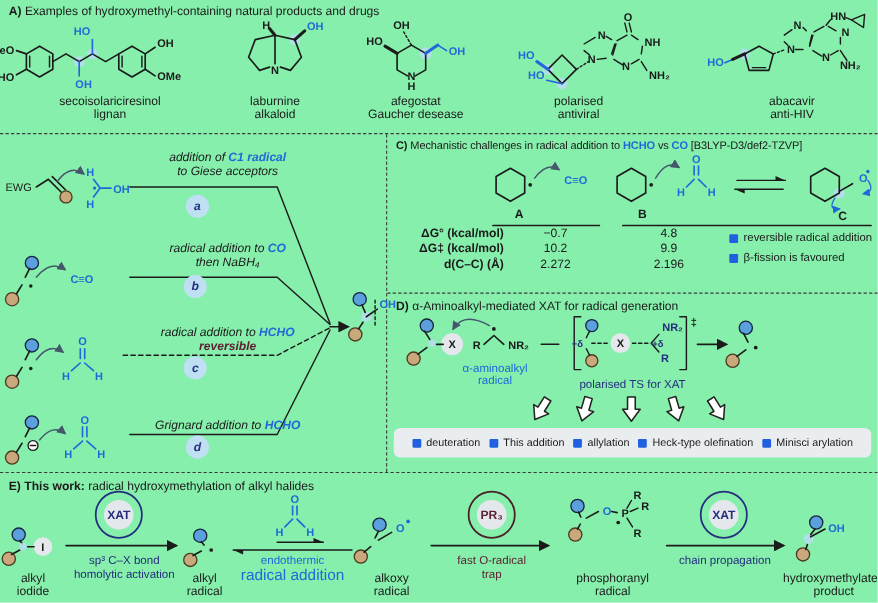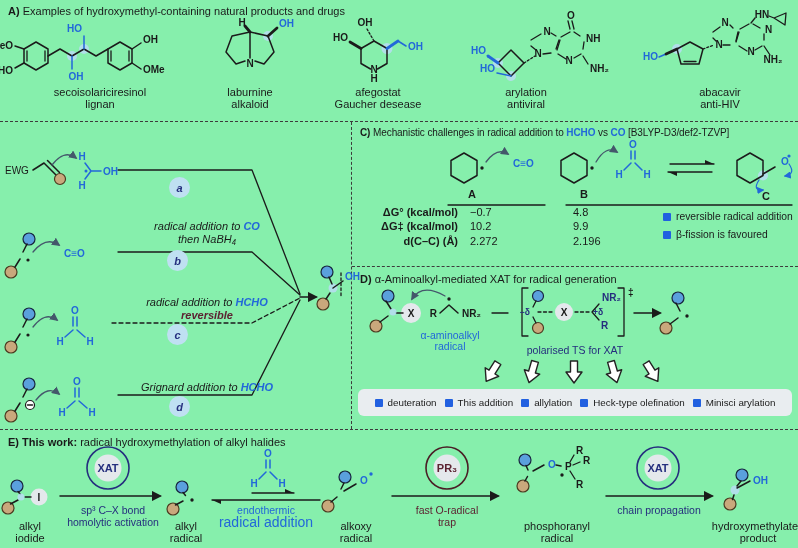--- a/index.html
+++ b/index.html
@@ -40,21 +40,21 @@
 .carr{stroke:#44576b;stroke-width:1.3;fill:none;stroke-linecap:round}
 .barr{stroke:var(--blue);stroke-width:1.2;fill:none;stroke-linecap:round}
 .gc{fill:#e4e8ec;stroke:none}
 .dot{fill:#1b1b1b;stroke:none}
 .bdot{fill:var(--blue);stroke:none}
 .ncirc{stroke:var(--navy);stroke-width:1.6;fill:none}
 .mcirc{stroke:#4a1f26;stroke-width:1.6;fill:none}
 .holl{fill:#fff;stroke:#222;stroke-width:1.4;stroke-linejoin:round}
 .tblc{position:absolute;font-size:11px;white-space:nowrap}
 .param{font-weight:700;text-align:right;width:104px}
-.val{text-align:left;width:70px}
+.val{text-align:center;width:70px}
 .bullet{display:flex;align-items:center;gap:5px;font-size:10.3px;white-space:nowrap}
 .sq{width:8px;height:8px;background:#2160e0;flex:0 0 auto;border-radius:1px}
 .gbox{position:absolute;background:#e9edf0;border-radius:6px;display:flex;align-items:center;justify-content:center;gap:8px}
 .gbox .bullet{font-size:9.8px}
 </style>
 </head>
 <body>
 
 <div id="fig">
 
@@ -163,34 +163,35 @@
   <path class="bond thin" d="M136,34 L142,43"></path>
   <text x="145" y="51" text-anchor="middle">NH₂</text>
 </svg>
 
 <div class="cap" style="left:2px;top:86px;width:196px">secoisolariciresinol</div>
 <div class="cap it" style="left:2px;top:98px;width:196px">lignan</div>
 <div class="cap" style="left:212px;top:86px;width:76px">laburnine</div>
 <div class="cap it" style="left:212px;top:98px;width:76px">alkaloid</div>
 <div class="cap" style="left:328px;top:86px;width:100px">afegostat</div>
 <div class="cap it" style="left:328px;top:98px;width:100px">Gaucher desease</div>
-<div class="cap" style="left:450px;top:86px;width:152px">arylation</div>
+<div class="cap" style="left:450px;top:86px;width:152px">polarised</div>
 <div class="cap it" style="left:450px;top:98px;width:152px">antiviral</div>
 <div class="cap" style="left:640px;top:86px;width:160px">abacavir</div>
 <div class="cap it" style="left:640px;top:98px;width:160px">anti-HIV</div>
 
 
 <svg style="left:0;top:122px" width="352" height="308">
   <path class="bond thin" d="M118,48 H252 L300,172"></path>
   <path class="bond thin" d="M118,130 H252 L300,173"></path>
   <path class="bond thin" d="M112,201 H252 L300,176" stroke-dasharray="4,3"></path>
   <path class="bond thin" d="M118,273 H252 L300,178"></path>
   <path class="bond" d="M300,175 H316" marker-end="url(#ah)"></path>
 </svg>
 
+<div class="rl" style="left:118px;top:137px;width:178px"><span>addition of </span><span class="hlw">C1 radical</span><br><span>to Giese acceptors</span></div>
 <div class="rl" style="left:118px;top:220px;width:178px"><span>radical addition to </span><span class="hlw">CO</span><br><span>then NaBH₄</span></div>
 <div class="rl" style="left:118px;top:296px;width:178px"><span>radical addition to </span><span class="hlw">HCHO</span><br><span class="marw">reversible</span></div>
 <div class="rl" style="left:118px;top:381px;width:178px"><span>Grignard addition to </span><span class="hlw">HCHO</span></div>
 
 <div class="letter" style="left:169px;top:177px">a</div>
 <div class="letter" style="left:167px;top:250px">b</div>
 <div class="letter" style="left:167px;top:324px">c</div>
 <div class="letter" style="left:169px;top:396px">d</div>
 
 <svg style="left:2px;top:147px" width="112" height="52">

